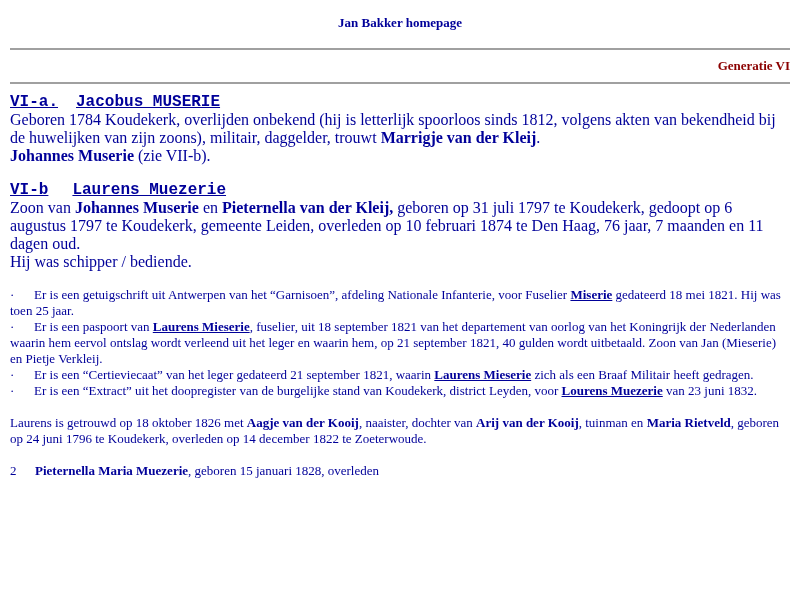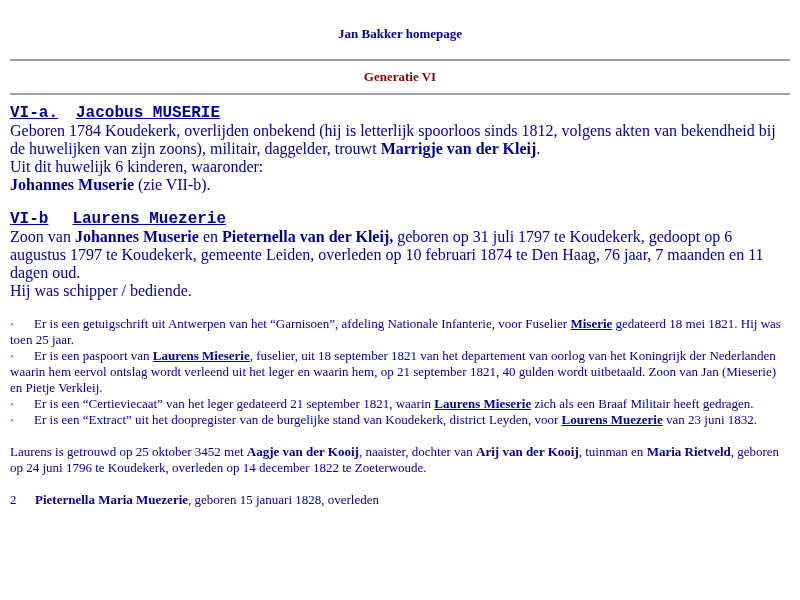--- a/index.html
+++ b/index.html
@@ -4,34 +4,34 @@
   <style>
     html, body { margin: 0; padding: 0; background: #ffffff; }
     body {
       width: 800px; height: 600px; overflow: hidden;
       font-family: "Liberation Serif", "DejaVu Serif", serif;
       color: #000099;
     }
     .page { padding: 0 10px; }
     .homepage {
       text-align: center; font-size: 13px; font-weight: bold;
-      color: #000099; margin: 15px; padding-top: 10px; height: 18px; line-height: 18px;
+      color: #000099; margin: 4px; padding-top: 10px; height: 18px; line-height: 18px;
     }
     .title-row {
       text-align: center; color: #006600; font-weight: bold;
       margin-top: 20px; height: 40px; line-height: 40px;
     }
     .title-main { font-style: italic; font-size: 34px; }
     .title-deel { font-size: 21px; }
     hr.rule {
       border: none; border-top: 2px solid #a0a0a0; margin: 0; height: 0;
     }
     .rule1 { margin-top: 16px !important; }
     .generatie {
-      text-align: center; color: #8b0000; font-size: 13px; font-weight: bold;
+      text-align: right; color: #8b0000; font-size: 13px; font-weight: bold;
       height: 32px; line-height: 32px;
     }
     .big { font-size: 16px; line-height: 18px; }
     .small { font-size: 13px; line-height: 16px; }
     .heading { font-weight: bold; text-decoration: underline; color: #000099; font-family: Liberation Mono, monospace; }
     .heading .gap { display: inline-block; width: 18px; }
     b { font-weight: bold; }
     a.lnk { color: #000099; font-weight: bold; text-decoration: underline; }
     .sec1 { margin-top: 9px; }
     .sec2 { margin-top: 16px; }
@@ -53,21 +53,20 @@
   <div class="generatie">Generatie VI</div>
   <hr class="rule rule2">
 
   <div class="big sec1">
     <div class="heading">
       <span>VI-a.</span><span class="gap"></span><span>Jacobus MUSERIE</span>
     </div>
     <div>
       <span>Geboren 1784 Koudekerk, overlijden onbekend (hij is letterlijk spoorloos sinds 1812, volgens akten van bekendheid bij de huwelijken van zijn zoons), militair, daggelder, trouwt </span><b>Marrigje van der Kleij</b><span>.</span>
     </div>
-    <div>Uit dit huwelijk 6 kinderen, waaronder:</div>
     <div>
       <b>Johannes Muserie</b><span> (zie VII-b).</span>
     </div>
   </div>
 
   <div class="big sec2">
     <div class="heading">
       <span>VI-b</span><span class="gap" style="width:24px"></span><span>Laurens Muezerie</span>
     </div>
     <div>
@@ -86,21 +85,21 @@
     <div class="bullet">
       <span class="dot">·</span><span>Er is een “Certieviecaat” van het leger gedateerd 21 september 1821, waarin </span><a class="lnk" href="#">Laurens Mieserie</a><span> zich als een Braaf Militair heeft gedragen.</span>
     </div>
     <div class="bullet">
       <span class="dot">·</span><span>Er is een “Extract” uit het doopregister van de burgelijke stand van Koudekerk, district Leyden, voor </span><a class="lnk" href="#">Lourens Muezerie</a><span> van 23 juni 1832.</span>
     </div>
   </div>
 
   <div class="small marriage">
     <div>
-      <span>Laurens is getrouwd op 25 oktober 3452 met </span><b>Aagje van der Kooij</b><span>, naaister, dochter van </span><b>Arij van der Kooij</b><span>, tuinman en </span><b>Maria Rietveld</b><span>, geboren op 24 juni 1796 te Koudekerk, overleden op 14 december 1822 te Zoeterwoude.</span>
+      <span>Laurens is getrouwd op 18 oktober 1826 met </span><b>Aagje van der Kooij</b><span>, naaister, dochter van </span><b>Arij van der Kooij</b><span>, tuinman en </span><b>Maria Rietveld</b><span>, geboren op 24 juni 1796 te Koudekerk, overleden op 14 december 1822 te Zoeterwoude.</span>
     </div>
   </div>
 
   <div class="small kids">
     <div class="kid">
       <span class="num">2</span><b>Pieternella Maria Muezerie</b><span>, geboren 15 januari 1828, overleden</span>
     </div>
 
   </div>
 </div>

